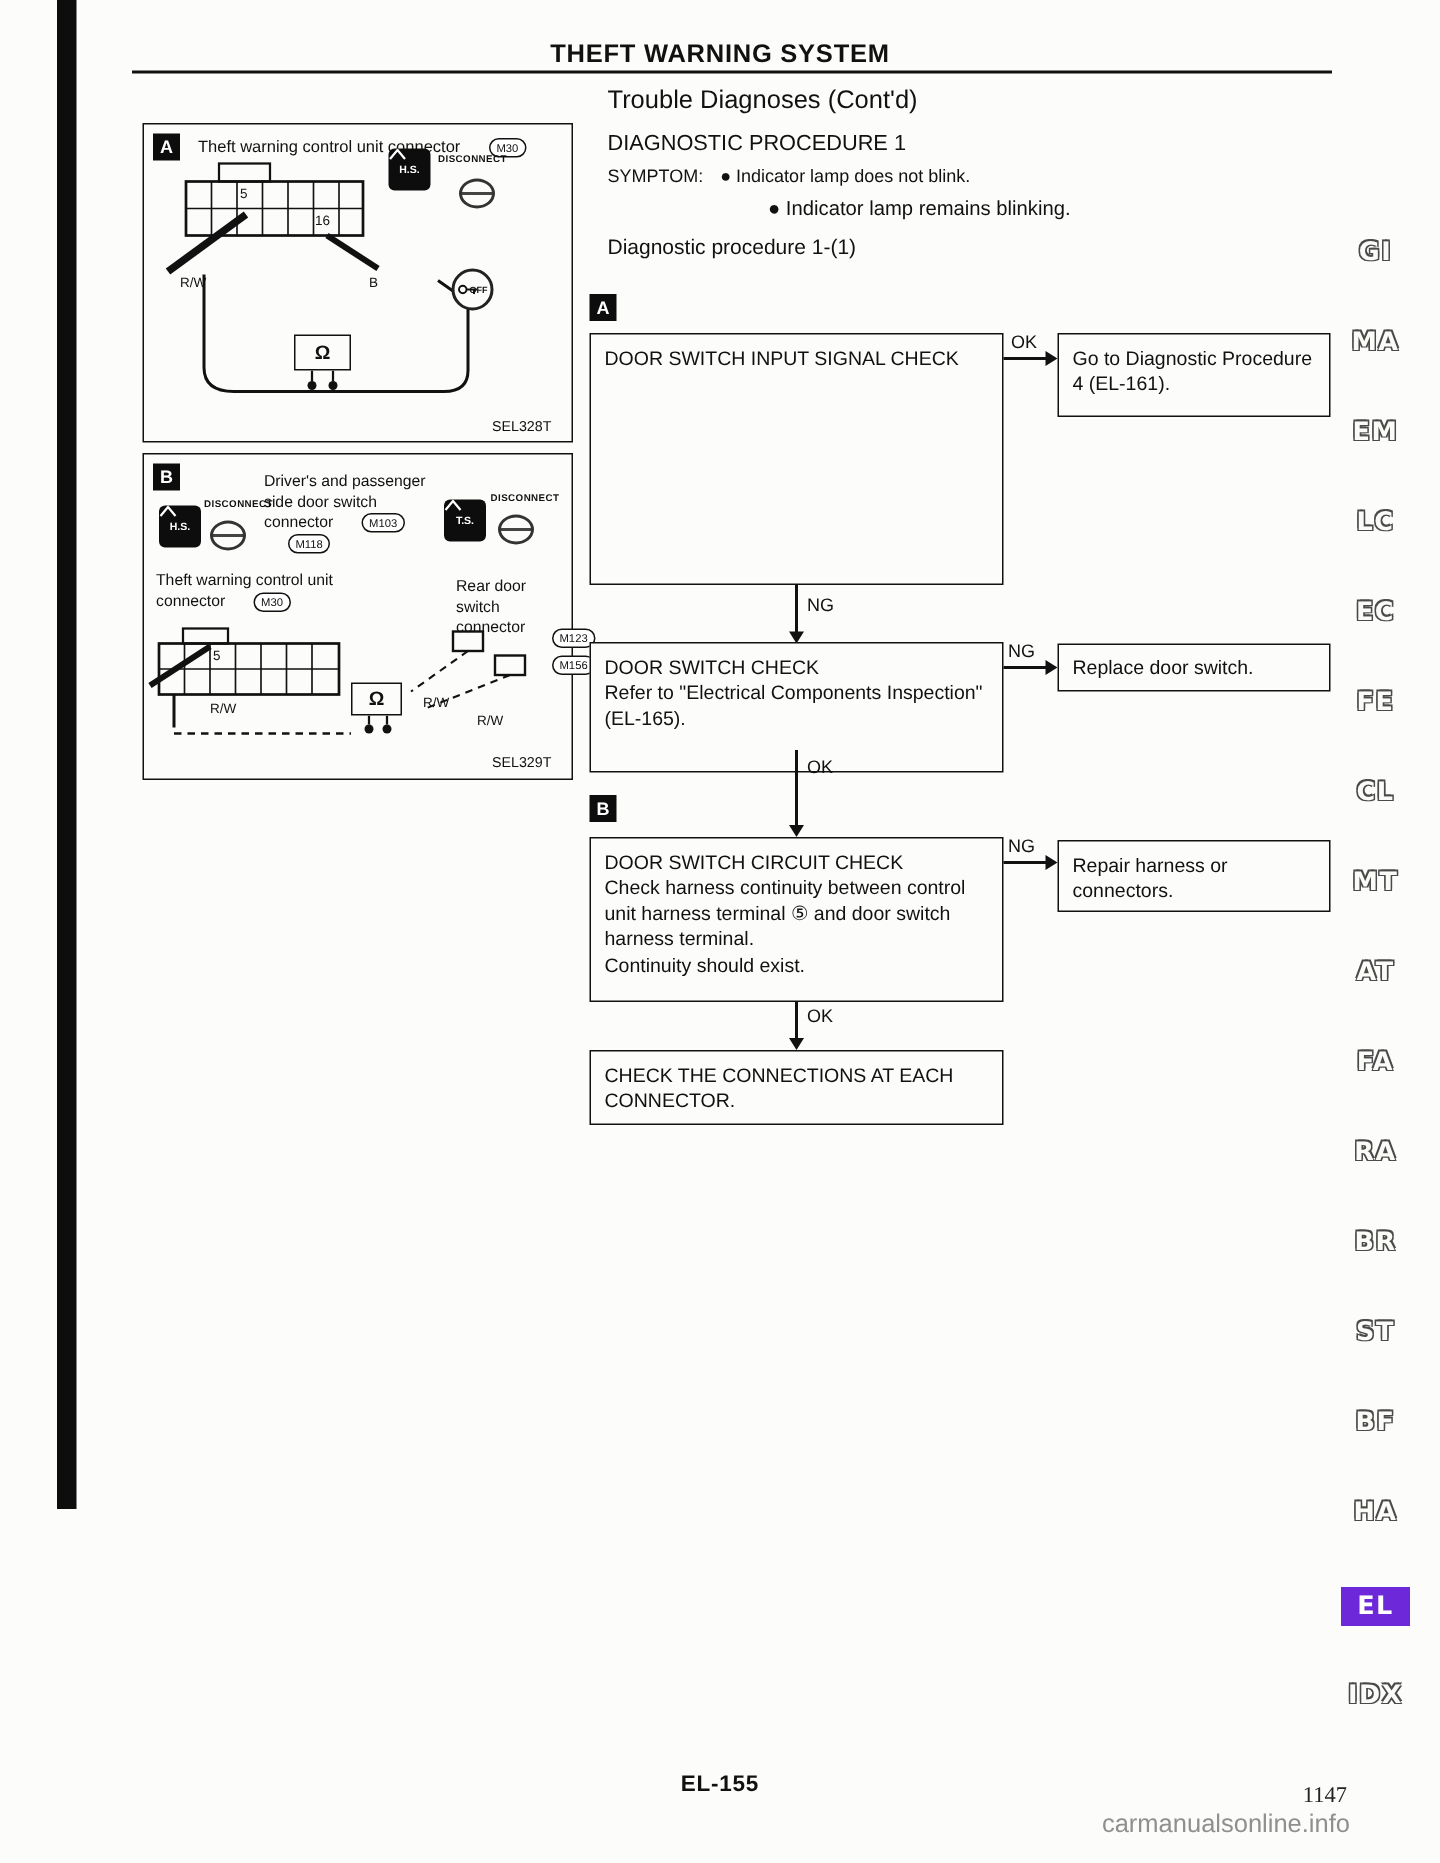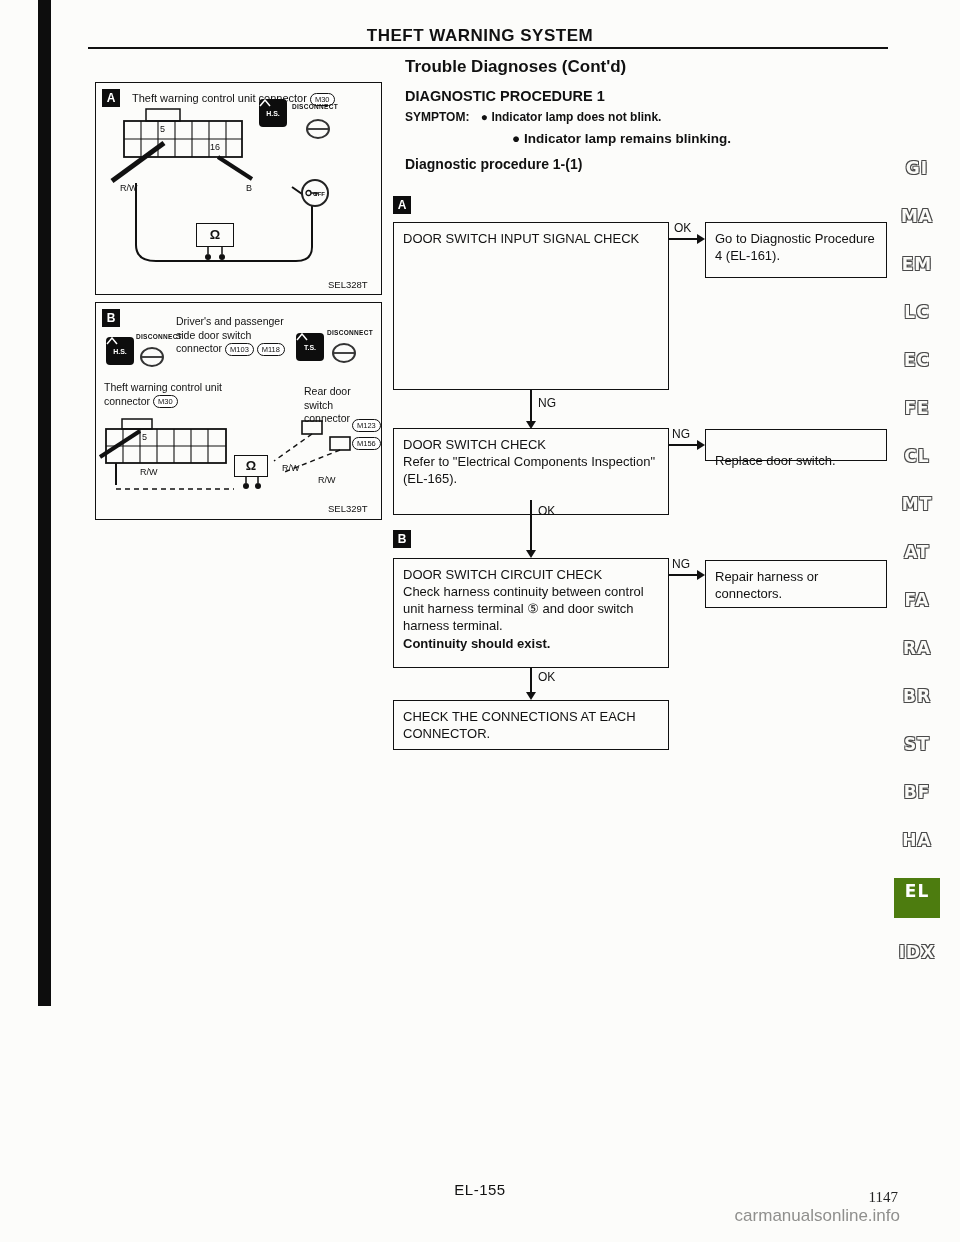--- a/index.html
+++ b/index.html
@@ -4,21 +4,21 @@
 <style>
   * { margin:0; padding:0; box-sizing:border-box; }
   html,body { background:#e8e8e6; }
   .page {
     position:relative; width:960px; height:1242px; margin:0 auto;
     background:#fcfcfa; color:#111;
     font-family:"Liberation Sans", sans-serif;
     overflow:hidden;
   }
   .abs { position:absolute; }
-  .bold { font-weight:bold; }
+  .bold { font-weight:normal; }
   .leftbar { position:absolute; left:38px; top:0; width:13px; height:1006px; background:#0d0d0d; }
   .hdr { position:absolute; left:0; right:0; top:26px; text-align:center;
          font-size:17px; font-weight:bold; letter-spacing:.5px; }
   .hdr-rule { position:absolute; left:88px; top:47px; width:800px; height:2px; background:#111; }
 
   
   .flow-box { position:absolute; border:1.6px solid #111; background:#fcfcfa;
               padding:7px 9px; font-size:13px; line-height:1.32; }
   .marker { position:absolute; width:18px; height:18px; background:#0d0d0d; color:#fff;
             font-size:12px; font-weight:bold; display:flex; align-items:center; justify-content:center; }
@@ -30,49 +30,49 @@
            border-bottom:5px solid transparent; border-left:8px solid #111; }
   .clabel { position:absolute; font-size:12px; }
   .ck-table { width:100%; border-collapse:collapse; margin-top:8px; font-size:12.5px; }
   .ck-table th, .ck-table td { border-top:1.5px solid #111; padding:3px 6px; font-weight:normal; }
   .ck-table th+th, .ck-table td+td { border-left:1.5px solid #111; width:40%; text-align:center; }
   .ck-table th { text-align:center; }
   .ck-table tbody tr:last-child th, .ck-table tbody tr:last-child td { border-bottom:1.5px solid #111; }
 
   
   .codes { position:absolute; left:893px; top:158px; display:flex; flex-direction:column;
-           gap:24px; align-items:center; }
+           gap:36px; align-items:center; }
   .code { width:48px; height:24px; text-align:center; font-family:"DejaVu Sans", sans-serif;
           font-size:17px; font-weight:bold; color:#fbfbf8; letter-spacing:1px;
           text-shadow:-1px -1px 0 #4a4a4a, 1px -1px 0 #4a4a4a, -1px 1px 0 #4a4a4a, 1px 1px 0 #4a4a4a; }
-  .code.active { background:#4d7c0f; color:#fff; text-shadow:none; line-height:26px;
-                 height:40px; width:46px; }
+  .code.active { background:#6d28d9; color:#fff; text-shadow:none; line-height:26px;
+                 height:26px; width:46px; }
 
   
   .fig { position:absolute; border:1.6px solid #111; background:#fcfcfa; }
   .fig svg { position:absolute; left:0; top:0; pointer-events:none; }
   .fig .lbl { position:absolute; font-size:9px; }
   .fig .cap { position:absolute; font-size:10.5px; line-height:1.3; }
   .pill { display:inline-block; border:1.2px solid #111; border-radius:9px; padding:0 4px;
-          font-size:7.5px; line-height:11px; vertical-align:middle; background:#fff; }
+          font-size:7.5px; line-height:11px; vertical-align:middle; background:#fff;margin-left:16px; }
   .tool-icon { position:absolute; width:28px; height:28px; background:#0d0d0d; border-radius:4px;
                color:#fff; display:flex; flex-direction:column; align-items:center;
                justify-content:center; gap:1px; font-size:7px; font-weight:bold; }
   .plug-icon { position:absolute; width:24px; height:20px; border:2px solid #333; border-radius:50%;
                background:linear-gradient(#fcfcfa 0 42%, #444 42% 58%, #fcfcfa 58%); }
   .keyoff-icon { position:absolute; width:28px; height:28px; border:2px solid #222; border-radius:50%;
                  background:#fcfcfa; }
   .keyoff-icon .off { position:absolute; right:2px; top:10px; font-size:6px; font-weight:bold; }
   .meter { position:absolute; border:1.6px solid #111; background:#fcfcfa; text-align:center;
            font-weight:bold; font-size:13px; line-height:21px; }
   .disc { position:absolute; font-size:6.5px; font-weight:bold; letter-spacing:.3px; }
   .ref { position:absolute; font-size:9.5px; }
 
   .footer-code { position:absolute; left:0; right:0; top:1181px; text-align:center;
-                 font-size:15px; font-weight:normal; letter-spacing:.5px; }
+                 font-size:15px; font-weight:bold; letter-spacing:.5px; }
   .page-num { position:absolute; right:62px; top:1189px; font-family:"Liberation Serif", serif;
               font-size:15px; color:#222; }
   .watermark { position:absolute; right:60px; top:1206px; font-size:17px; color:#8f8f8d; }
 </style>
 </head>
 <body>
 
 <div class="page">
 
   <div class="leftbar"></div>
@@ -218,21 +218,21 @@
   <div class="arr-d" style="left:526px;top:421px"></div>
 
   <div class="flow-box" style="left:393px;top:428px;width:276px;height:87px">
     <div>DOOR SWITCH CHECK</div>
     <div>Refer to "Electrical Components Inspection" (EL-165).</div>
   </div>
 
   <span class="clabel" style="left:672px;top:427px">NG</span>
   <div class="hline" style="left:669px;top:444px;width:29px"></div>
   <div class="arr-r" style="left:697px;top:440px"></div>
-  <div class="flow-box" style="left:705px;top:429px;width:182px;height:32px;padding-top:22px">Replace door switch.</div>
+  <div class="flow-box" style="left:705px;top:429px;width:182px;height:32px;padding-top:6px">Replace door switch.</div>
 
   <div class="vline" style="left:530px;top:500px;height:51px"></div>
   <span class="clabel" style="left:538px;top:504px">OK</span>
   <div class="arr-d" style="left:526px;top:550px"></div>
 
   <div class="marker" style="left:393px;top:530px">B</div>
 
   <div class="flow-box" style="left:393px;top:558px;width:276px;height:110px">
     <div>DOOR SWITCH CIRCUIT CHECK</div>
     <div>Check harness continuity between control unit harness terminal ⑤ and door switch harness terminal.</div>

